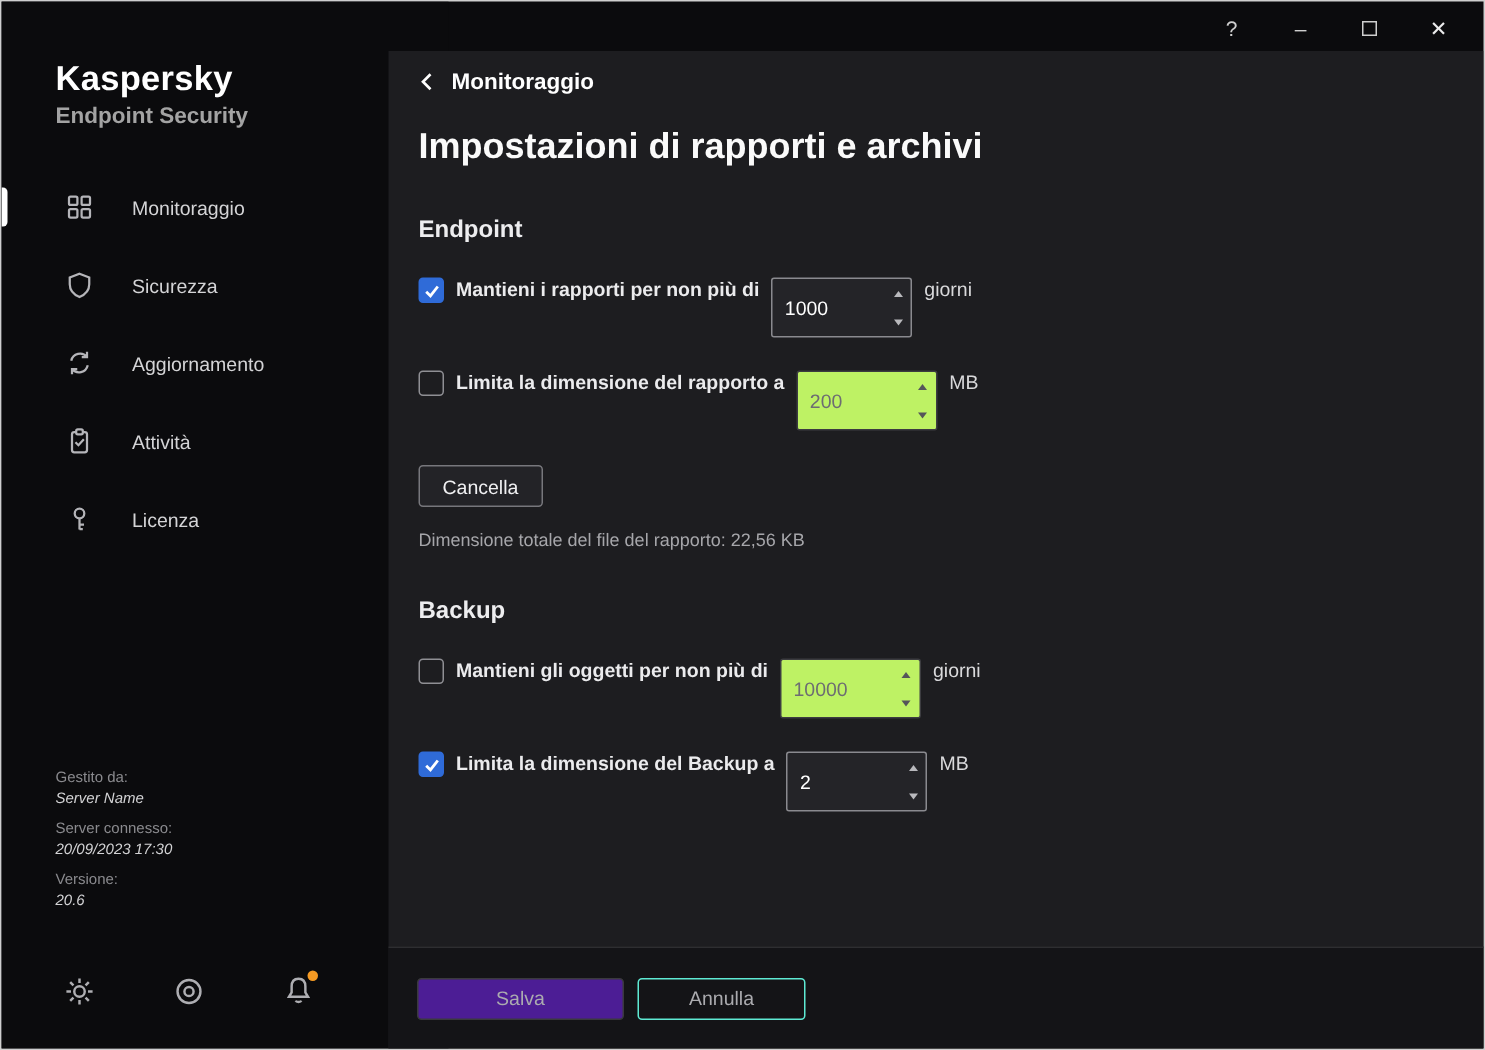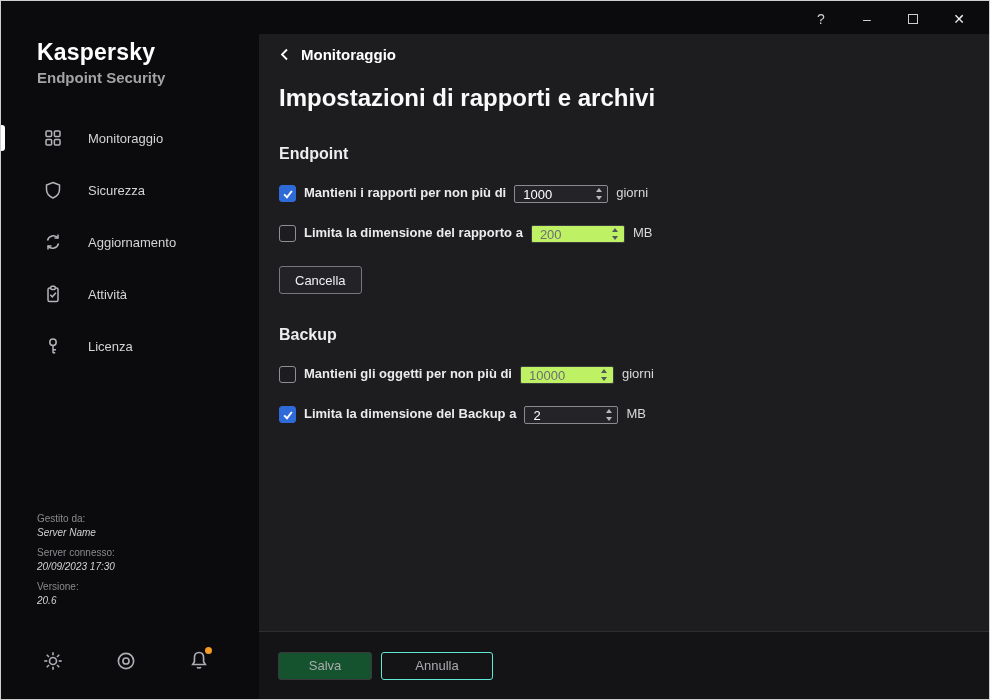--- a/index.html
+++ b/index.html
@@ -80,21 +80,21 @@
     background:transparent; display:flex; align-items:center; justify-content:center;
     cursor:pointer; flex:0 0 17px;
   }
   .checkbox svg { display:none; }
   .checkbox.checked { background:#2f6bd8; border-color:#2f6bd8; }
   .checkbox.checked svg { display:block; }
 
   .row-label { color:#ebebed; font-size:13px; font-weight:600; cursor:pointer; }
 
   .numfield {
-    width:94px; height:18px; display:flex; align-items:stretch;
+    width:94px; height:40px; display:flex; align-items:stretch;
     background:#242428; border:1px solid #8a8a8f; border-radius:2px;
   }
   .numfield input {
     flex:1; min-width:0; background:transparent; border:none; outline:none;
     color:#ffffff; font-size:13px; padding-left:8px;
     font-family:"Liberation Sans", sans-serif;
   }
   .spinners { width:17px; display:flex; flex-direction:column; cursor:pointer; }
   .spin { flex:1; display:flex; align-items:center; justify-content:center; }
   .tri-up { width:0; height:0; border-left:3.5px solid transparent; border-right:3.5px solid transparent; border-bottom:4px solid #b9b9bd; }
@@ -116,21 +116,21 @@
     border:1px solid #77777c; color:#f0f0f2; display:inline-block;
   }
   .size-info { margin-top:15px; font-size:12px; color:#a6a6aa; }
 
   
   .actionbar {
     position:absolute; left:0; right:0; bottom:0; height:68px;
     background:#141417; border-top:1px solid #2e2e31;
     display:flex; align-items:center; padding-left:19px; gap:9px;
   }
-  .btn-save { width:94px; background:#14532d; border:1px solid #3a3a3d; color:#ababaf; }
+  .btn-save { width:138px; background:#4c1d95; border:1px solid #3a3a3d; color:#ababaf; }
   .btn-cancel { width:112px; background:transparent; border:1px solid #5eead4; color:#ababaf; }
 </style>
 </head>
 <body>
 
 <div class="window">
 
   <div class="titlebar">
     <div class="tb-btn">?</div>
     <div class="tb-btn">–</div>
@@ -294,20 +294,21 @@
             <span class="spin">
                 <span class="tri-down"></span>
               </span>
           </span>
         </span>
         <span class="unit">MB</span>
       </div>
 
       <button class="btn btn-clear">Cancella</button>
 
+      <div class="size-info">Dimensione totale del file del rapporto: 22,56 KB</div>
 
       
       <h2 class="section-heading backup">Backup</h2>
 
       <div class="row">
         <span class="checkbox">
           
         </span>
         <span class="row-label">Mantieni gli oggetti per non più di</span>
         <span class="numfield disabled">

